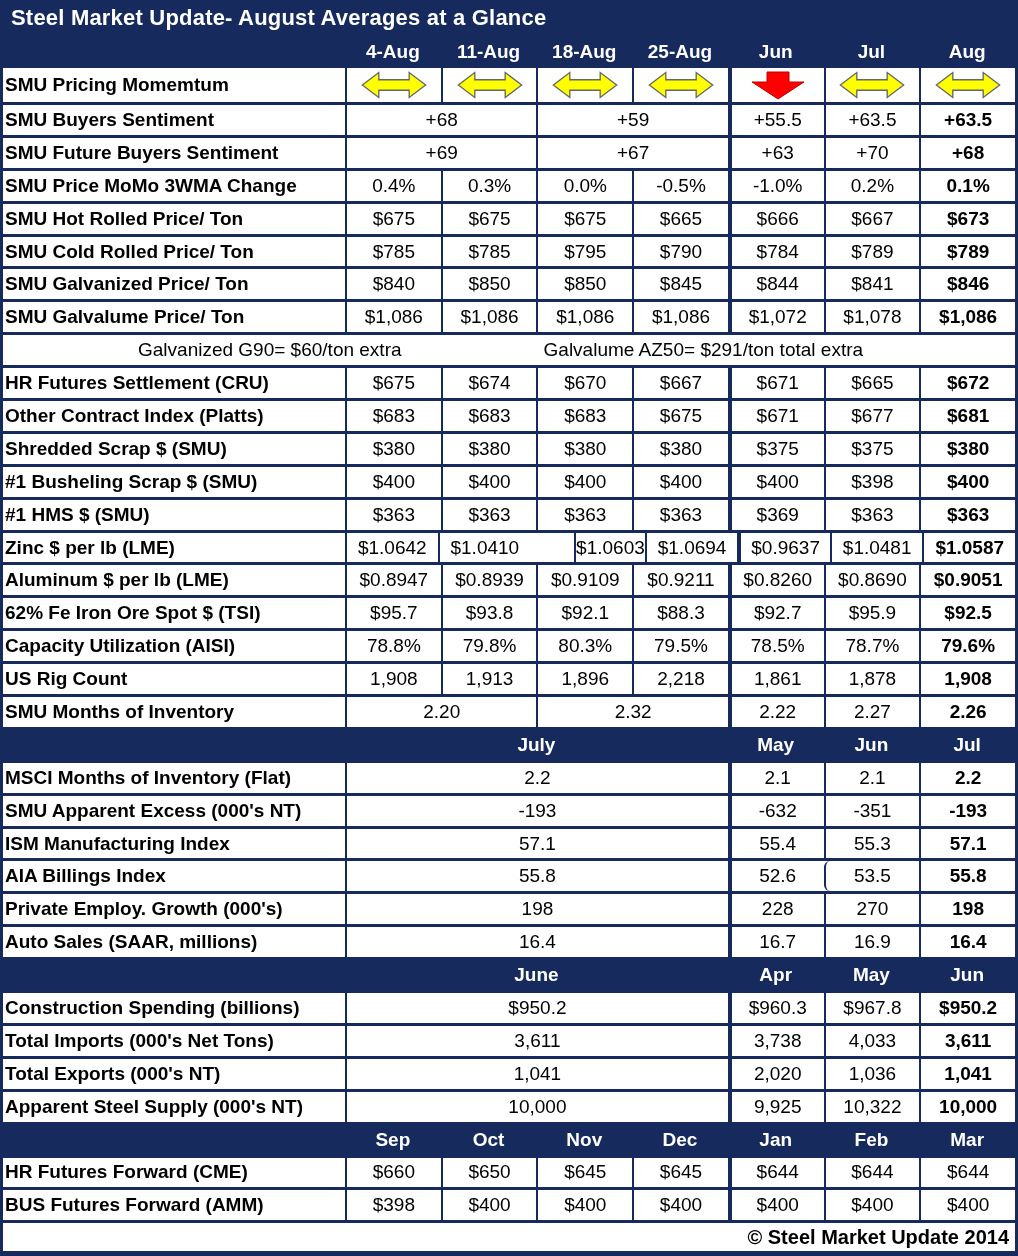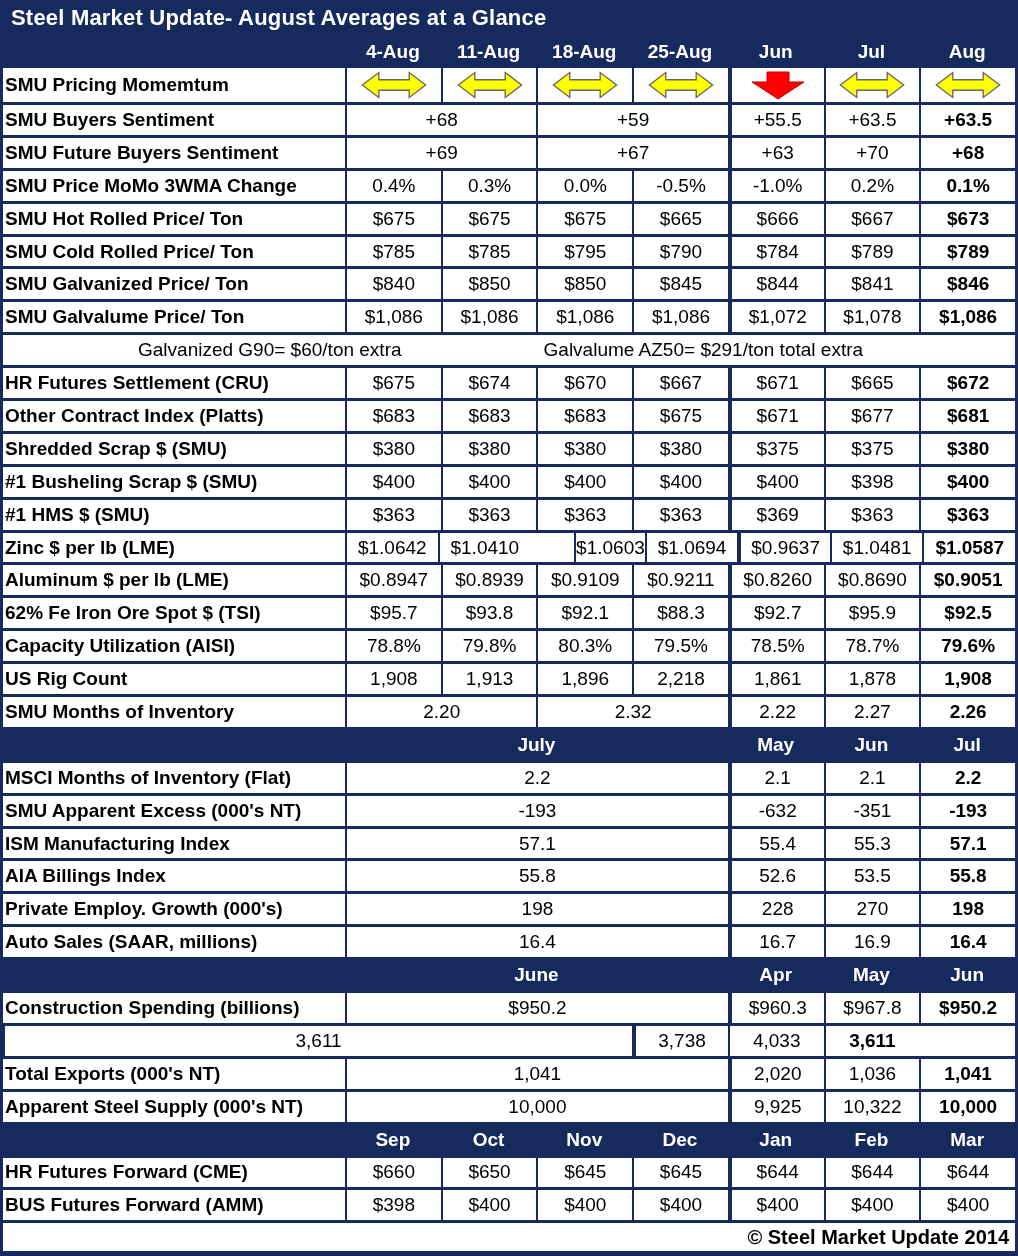--- a/index.html
+++ b/index.html
@@ -295,21 +295,21 @@
         <div class="lbl">ISM Manufacturing Index</div>
         <div class="c" style="grid-column: span 4;">57.1</div>
         <div class="c thick" style="grid-column: span 1;">55.4</div>
         <div class="c" style="grid-column: span 1;">55.3</div>
         <div class="c b" style="grid-column: span 1;">57.1</div>
       </div>
       <div class="row bt r-std">
         <div class="lbl">AIA Billings Index</div>
         <div class="c" style="grid-column: span 4;">55.8</div>
         <div class="c thick" style="grid-column: span 1;">52.6</div>
-        <div class="c" style="grid-column: span 1;">53.5</div>
+        <div class="c" style="grid-column: span 1; border-radius: 6px;">53.5</div>
         <div class="c b" style="grid-column: span 1;">55.8</div>
       </div>
       <div class="row bt r-std">
         <div class="lbl">Private Employ. Growth (000's)</div>
         <div class="c" style="grid-column: span 4;">198</div>
         <div class="c thick" style="grid-column: span 1;">228</div>
         <div class="c" style="grid-column: span 1;">270</div>
         <div class="c b" style="grid-column: span 1;">198</div>
       </div>
       <div class="row bt r-std">
@@ -327,20 +327,21 @@
         <div class="c hc" style="grid-column: span 1;">Jun</div>
       </div>
       <div class="row bt r-std">
         <div class="lbl">Construction Spending (billions)</div>
         <div class="c" style="grid-column: span 4;">$950.2</div>
         <div class="c thick" style="grid-column: span 1;">$960.3</div>
         <div class="c" style="grid-column: span 1;">$967.8</div>
         <div class="c b" style="grid-column: span 1;">$950.2</div>
       </div>
       <div class="row bt r-std">
+        <div class="lbl">Total Imports (000's Net Tons)</div>
         <div class="c" style="grid-column: span 4;">3,611</div>
         <div class="c thick" style="grid-column: span 1;">3,738</div>
         <div class="c" style="grid-column: span 1;">4,033</div>
         <div class="c b" style="grid-column: span 1;">3,611</div>
       </div>
       <div class="row bt r-std">
         <div class="lbl">Total Exports (000's NT)</div>
         <div class="c" style="grid-column: span 4;">1,041</div>
         <div class="c thick" style="grid-column: span 1;">2,020</div>
         <div class="c" style="grid-column: span 1;">1,036</div>

